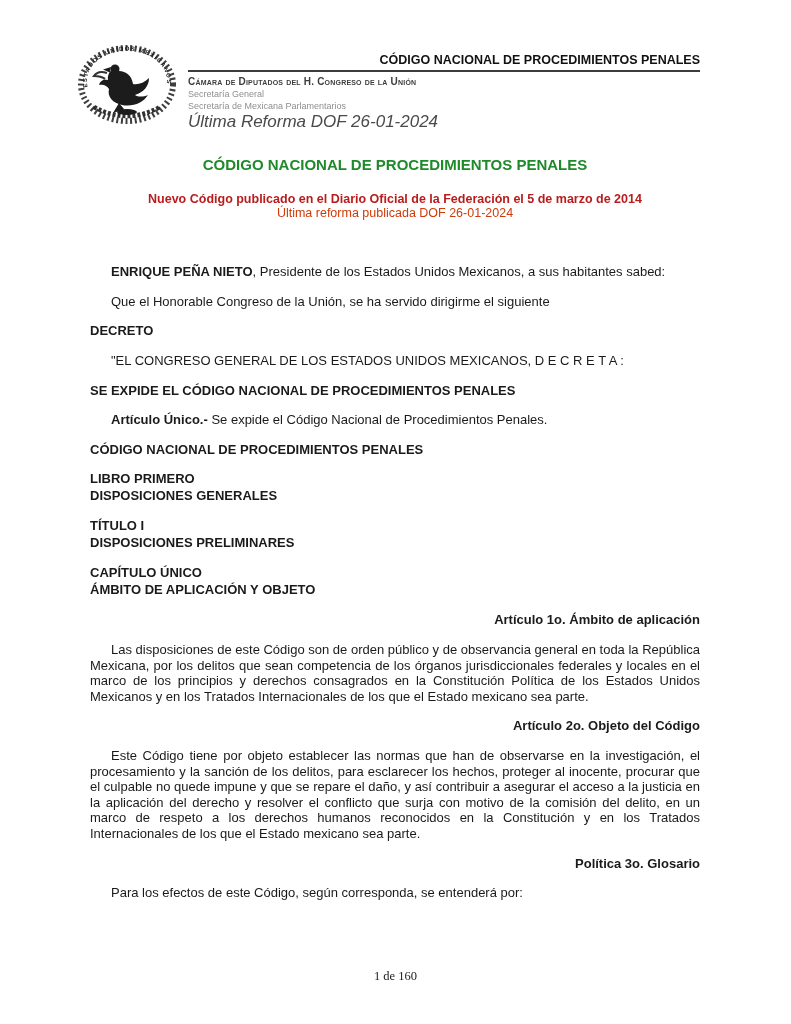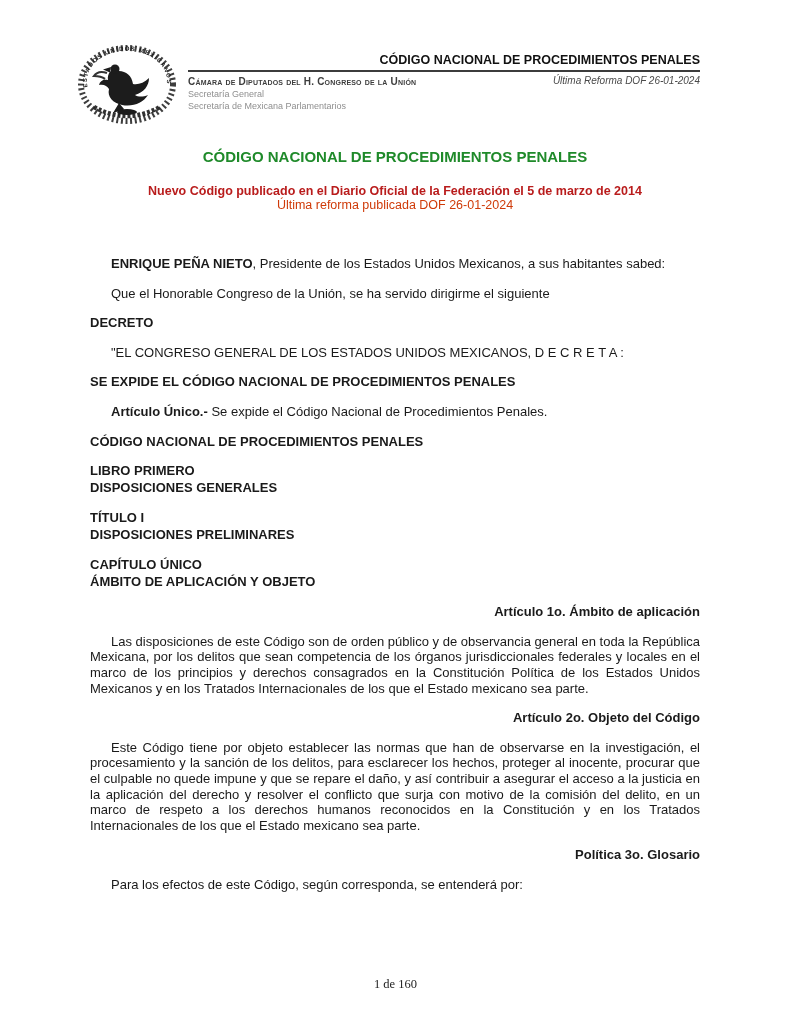--- a/index.html
+++ b/index.html
@@ -16,47 +16,47 @@
 
   
   .header { display: flex; align-items: flex-start; }
   .seal { width: 100px; height: 79px; margin-left: -13px; flex: 0 0 auto; }
   .header-right { flex: 1; margin-left: 11px; padding-top: 8px; }
   .header-title {
     text-align: right; font-weight: bold; font-size: 12.5px;
     color: #111; white-space: nowrap;
   }
   .header-rule { border-bottom: 2px solid #3c3c3c; margin-top: 3px; }
-  .header-meta { display: flex; justify-content: space-between; margin-top: 3px; }
+  .header-meta { display: flex; justify-content: space-between; margin-top: 3px; flex-direction: column; }
   .org-name {
     font-size: 10px; font-weight: bold; color: #3d3d3d;
     font-variant: small-caps; letter-spacing: 0.2px; line-height: 1.3;
   }
   .org-sub { font-size: 9px; color: #8f8f8f; line-height: 1.35; }
-  .reform-top { font-style: italic; font-size: 10px; color: #4a4a4a; white-space: nowrap; }
+  .reform-top { font-style: italic; font-size: 17px; color: #4a4a4a; white-space: nowrap; }
 
   
   .title-block { text-align: center; margin-top: 24px; }
   .doc-title { font-size: 15px; font-weight: bold; }
   .doc-pub { font-size: 12.5px; font-weight: bold; margin-top: 19px; color: #b91c1c; }
   .doc-reform { font-size: 12.5px; font-weight: normal; }
 
   
   .body-text { margin-top: 44px; font-size: 13px; line-height: 15.6px; text-align: justify; }
   .body-text p { margin: 0 0 14px; }
   .indent { text-indent: 21px; }
   .centered { text-align: left; font-weight: bold; }
   .heading-group { text-align: left; font-weight: bold; margin: 0 0 14px; line-height: 16.5px; }
   .article-heading { font-weight: bold; text-indent: 21px; margin: 0; text-align: right; }
   .article-text { text-indent: 21px; margin: 0 0 14px; }
   b { font-weight: bold; }
 
   
   .footer {
-    position: absolute; bottom: 32px; left: 0; right: 0;
+    position: absolute; bottom: 40px; left: 0; right: 0;
     text-align: center;
     font-family: "Liberation Serif", serif;
     font-size: 12.5px; color: #222;
   }
 </style>
 </head>
 <body>
 
 <div class="page">
 

